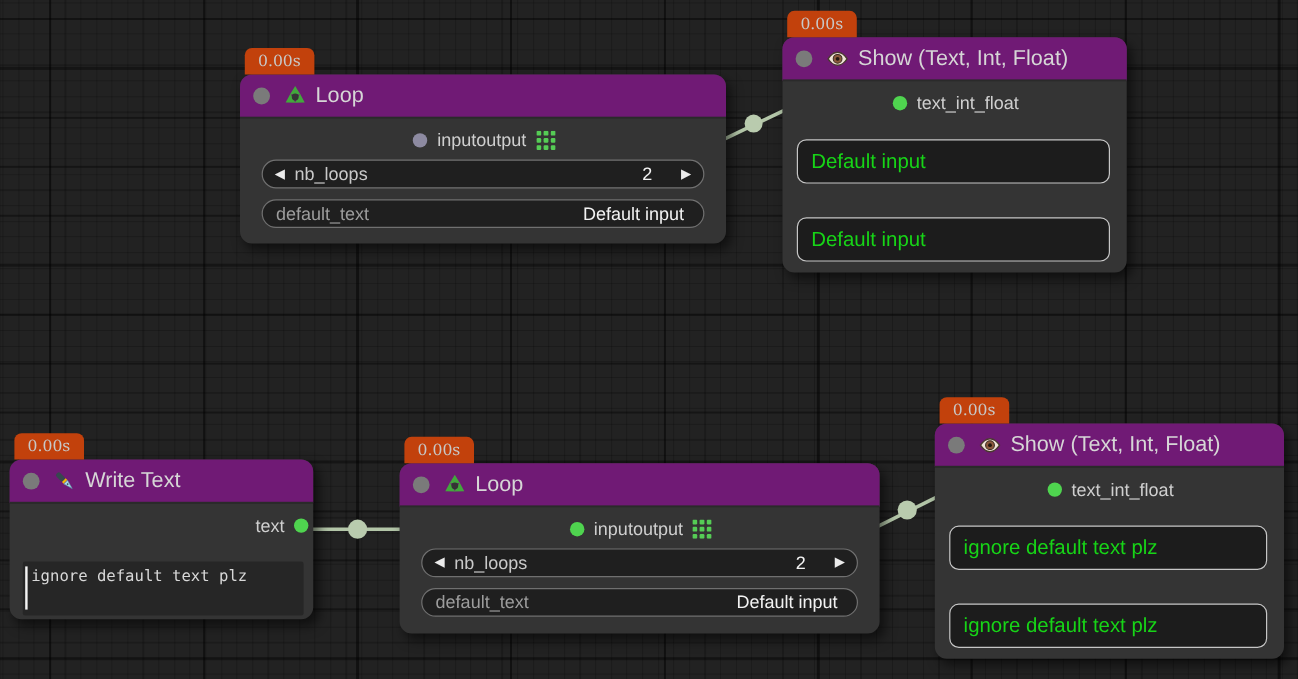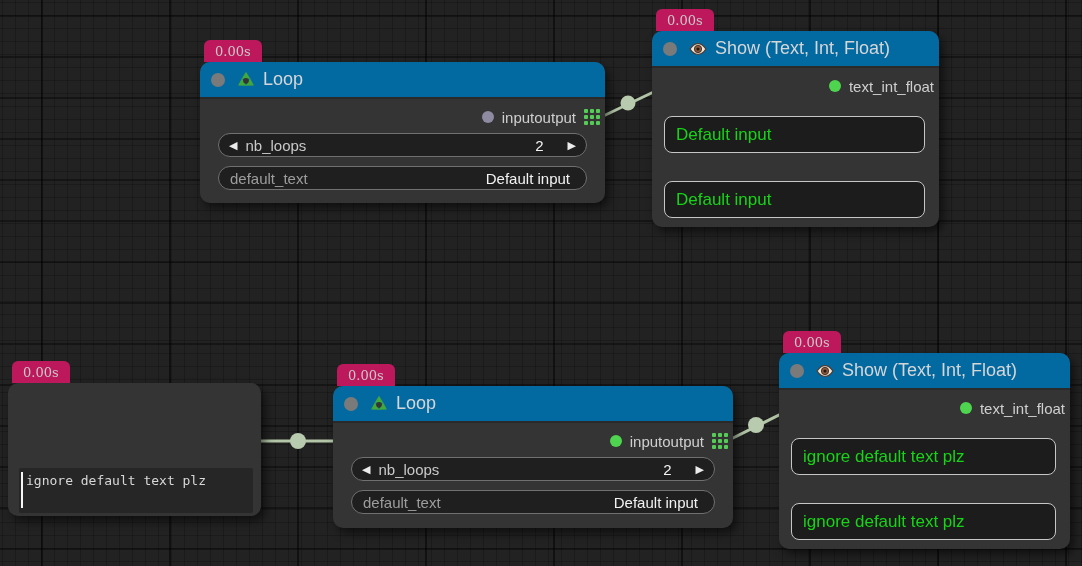--- a/index.html
+++ b/index.html
@@ -18,35 +18,35 @@
   #canvas{position:absolute;inset:0;}
   #wires{position:absolute;left:0;top:0;}
 
   .node{
     position:absolute;background:#343434;border-radius:10px;
     box-shadow:4px 5px 10px rgba(0,0,0,.55);
     color:#d4d4d4;
   }
   .badge{
     position:absolute;top:-22px;left:4px;height:22px;line-height:23px;
-    padding:0 11px;background:#be185d;border-radius:6px 6px 0 0;
+    padding:0 11px;background:#c2410c;border-radius:6px 6px 0 0;
     font-family:"DejaVu Serif", serif;font-size:13px;color:#c8c8c8;
   }
   .header{
-    height:37px;background:#0369a1;border-radius:10px 10px 0 0;
+    height:37px;background:#701a75;border-radius:10px 10px 0 0;
     border-bottom:2px solid #2a2a2a;
     display:flex;align-items:center;padding:0 11px;box-sizing:border-box;
   }
   .cdot{width:14px;height:14px;border-radius:50%;background:#7a7a7a;flex:0 0 auto;}
   .nicon{width:20px;height:20px;margin:0 7px 0 11px;flex:0 0 auto;display:flex;align-items:center;justify-content:center;}
   .title{font-size:18px;color:#d6d6d6;white-space:nowrap;}
 
   .slotrow{
     position:absolute;top:42px;left:7px;right:5px;height:26px;
-    display:flex;justify-content:flex-end;align-items:center;font-size:15px;color:#cfcfcf;
+    display:flex;justify-content:center;align-items:center;font-size:15px;color:#cfcfcf;
   }
   .slot{display:flex;align-items:center;gap:8px;}
   .dot{width:12px;height:12px;border-radius:50%;flex:0 0 auto;}
   .dot.unconn{background:#8d8aa1;}
   .dot.conn{background:#4fd44f;}
   .gicon{width:16px;height:16px;display:flex;}
 
   .widget{
     position:absolute;left:18px;right:18px;height:24px;box-sizing:border-box;
     background:#1f1f1f;border:1px solid #707070;border-radius:12px;
@@ -164,20 +164,40 @@
     <div class="sbox b1">
       <span>Default input</span>
     </div>
     <div class="sbox b2">
       <span>Default input</span>
     </div>
   </div>
 
   <div class="node" style="left:8px;top:383px;width:253px;height:133px;">
     <div class="badge">0.00s</div>
+    <div class="header">
+      <span class="cdot"></span>
+      <span class="nicon">
+        <svg viewBox="0 0 24 24" width="20" height="20">
+          <g transform="rotate(-45 12 12)">
+            <rect x="9.4" y="1" width="5.2" height="10" rx="2" fill="#37474f"></rect>
+            <rect x="9.4" y="10.6" width="5.2" height="2.4" fill="#f2b705"></rect>
+            <path d="M9.4 13.2 h5.2 L12 22.5 Z" fill="#a9d9e9" stroke="#5b8ea0" stroke-width="0.6"></path>
+            <circle cx="12" cy="16" r="0.9" fill="#455a64"></circle>
+          </g>
+        </svg>
+      </span>
+      <span class="title">Write Text</span>
+    </div>
+    <div class="slotrow" style="justify-content:flex-end;right:4px;">
+      <div class="slot">
+        <span>text</span>
+        <span class="dot conn"></span>
+      </div>
+    </div>
     <textarea class="ta" spellcheck="false" style="">ignore default text plz</textarea>
     <div class="caret"></div>
   </div>
 
   <div class="node" style="left:333px;top:386px;width:400px;height:142px;">
     <div class="badge">0.00s</div>
     <div class="header">
       <span class="cdot"></span>
       <span class="nicon">
         <svg viewBox="0 0 24 24" width="20" height="20">

